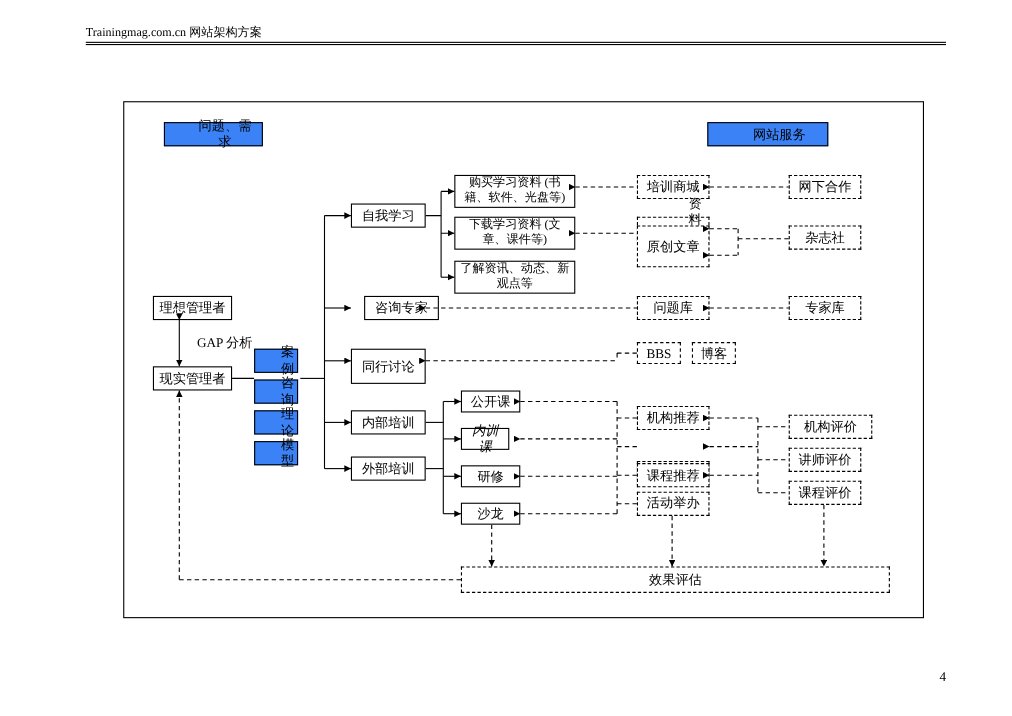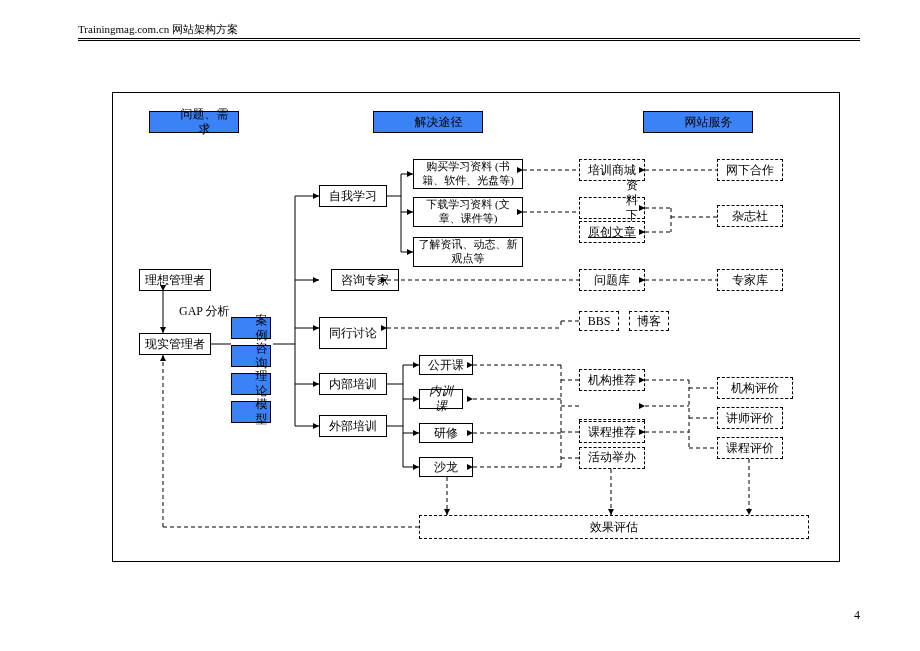--- a/index.html
+++ b/index.html
@@ -64,21 +64,20 @@
 <body>
 
 <div class="header-label">Trainingmag.com.cn 网站架构方案</div>
 <div class="header-line"></div>
 <div class="header-line inner"></div>
 <div class="page-number">4</div>
 
 <div class="canvas">
 
   <div class="box shaded" style="left:36px; top:18px; width:90px; height:22px;">问题、需求</div>
-  <div class="box shaded" style="left:260px; top:18px; width:110px; height:22px;">解决途径</div>
   <div class="box shaded" style="left:530px; top:18px; width:110px; height:22px;">网站服务</div>
 
   <div class="box" style="left:26px; top:176px; width:72px; height:22px;">理想管理者</div>
   <div class="box" style="left:26px; top:240px; width:72px; height:22px;">现实管理者</div>
   <div style="position:absolute; left:66px; top:210px; font-size:12px;">GAP 分析</div>
 
   <div class="tag-stack" style="position:absolute; left:118px; top:224px;">
     <div class="box shaded">案例</div>
     <div class="box shaded">咨询</div>
     <div class="box shaded">理论</div>
@@ -97,21 +96,21 @@
 
   <div class="box" style="left:306px; top:262px; width:54px; height:20px;">公开课</div>
   <div class="box" style="left:306px; top:296px; width:44px; height:20px;font-style:italic;">内训课</div>
   <div class="box" style="left:306px; top:330px; width:54px; height:20px;">研修</div>
   <div class="box" style="left:306px; top:364px; width:54px; height:20px;">沙龙</div>
 
   <div class="box dashed" style="left:466px; top:66px;  width:66px; height:22px;">培训商城</div>
   <div class="box dashed" style="left:604px; top:66px;  width:66px; height:22px;">网下合作</div>
   <div class="box dashed" style="left:466px; top:104px; width:66px; height:22px;padding-left:44px;">资料下载</div>
   <div class="box dashed" style="left:604px; top:112px; width:66px; height:22px;">杂志社</div>
-  <div class="box dashed" style="left:466px; top:128px; width:66px; height:22px;text-decoration:underline;">原创文章</div>
+  <div class="box dashed" style="left:466px; top:112px; width:66px; height:38px;">原创文章</div>
   <div class="box dashed" style="left:466px; top:176px; width:66px; height:22px;">问题库</div>
   <div class="box dashed" style="left:604px; top:176px; width:66px; height:22px;">专家库</div>
   <div class="box dashed" style="left:466px; top:218px; width:40px; height:20px;">BBS</div>
   <div class="box dashed" style="left:516px; top:218px; width:40px; height:20px;">博客</div>
 
   <div class="box dashed" style="left:466px; top:276px; width:66px; height:22px;">机构推荐</div>
   <div class="box dashed" style="left:466px; top:302px; width:66px; height:22px;margin-top:24px;">讲师推荐</div>
   <div class="box dashed" style="left:466px; top:328px; width:66px; height:22px;">课程推荐</div>
   <div class="box dashed" style="left:466px; top:354px; width:66px; height:22px;font-family:Liberation Mono, monospace;">活动举办</div>
 

